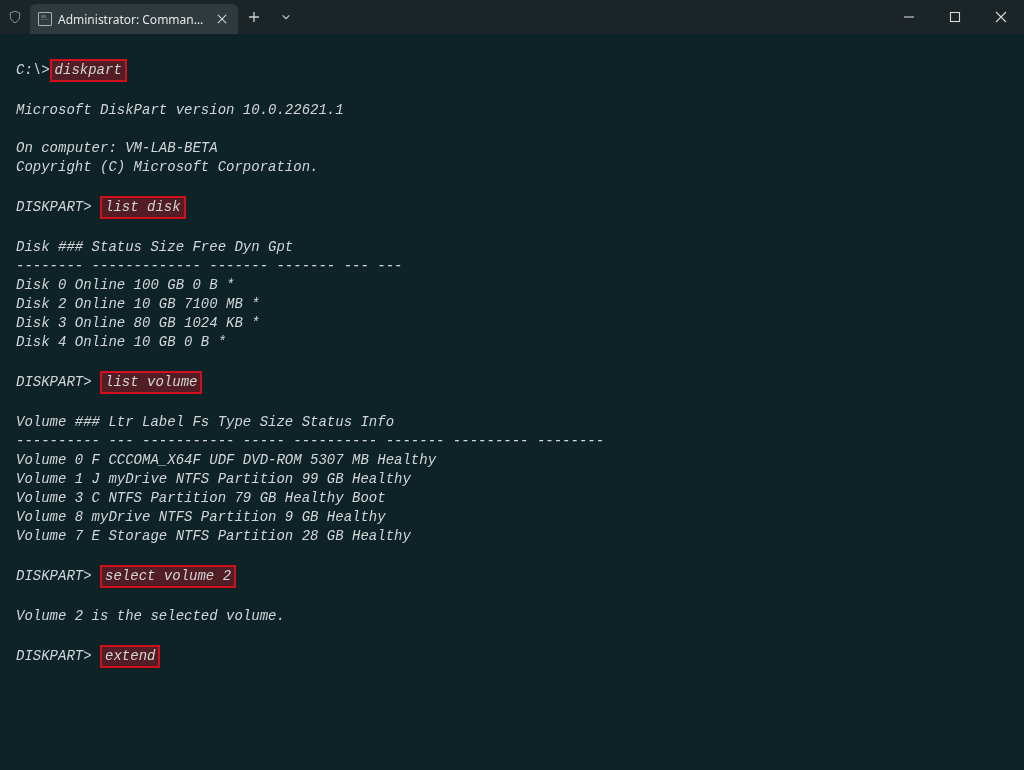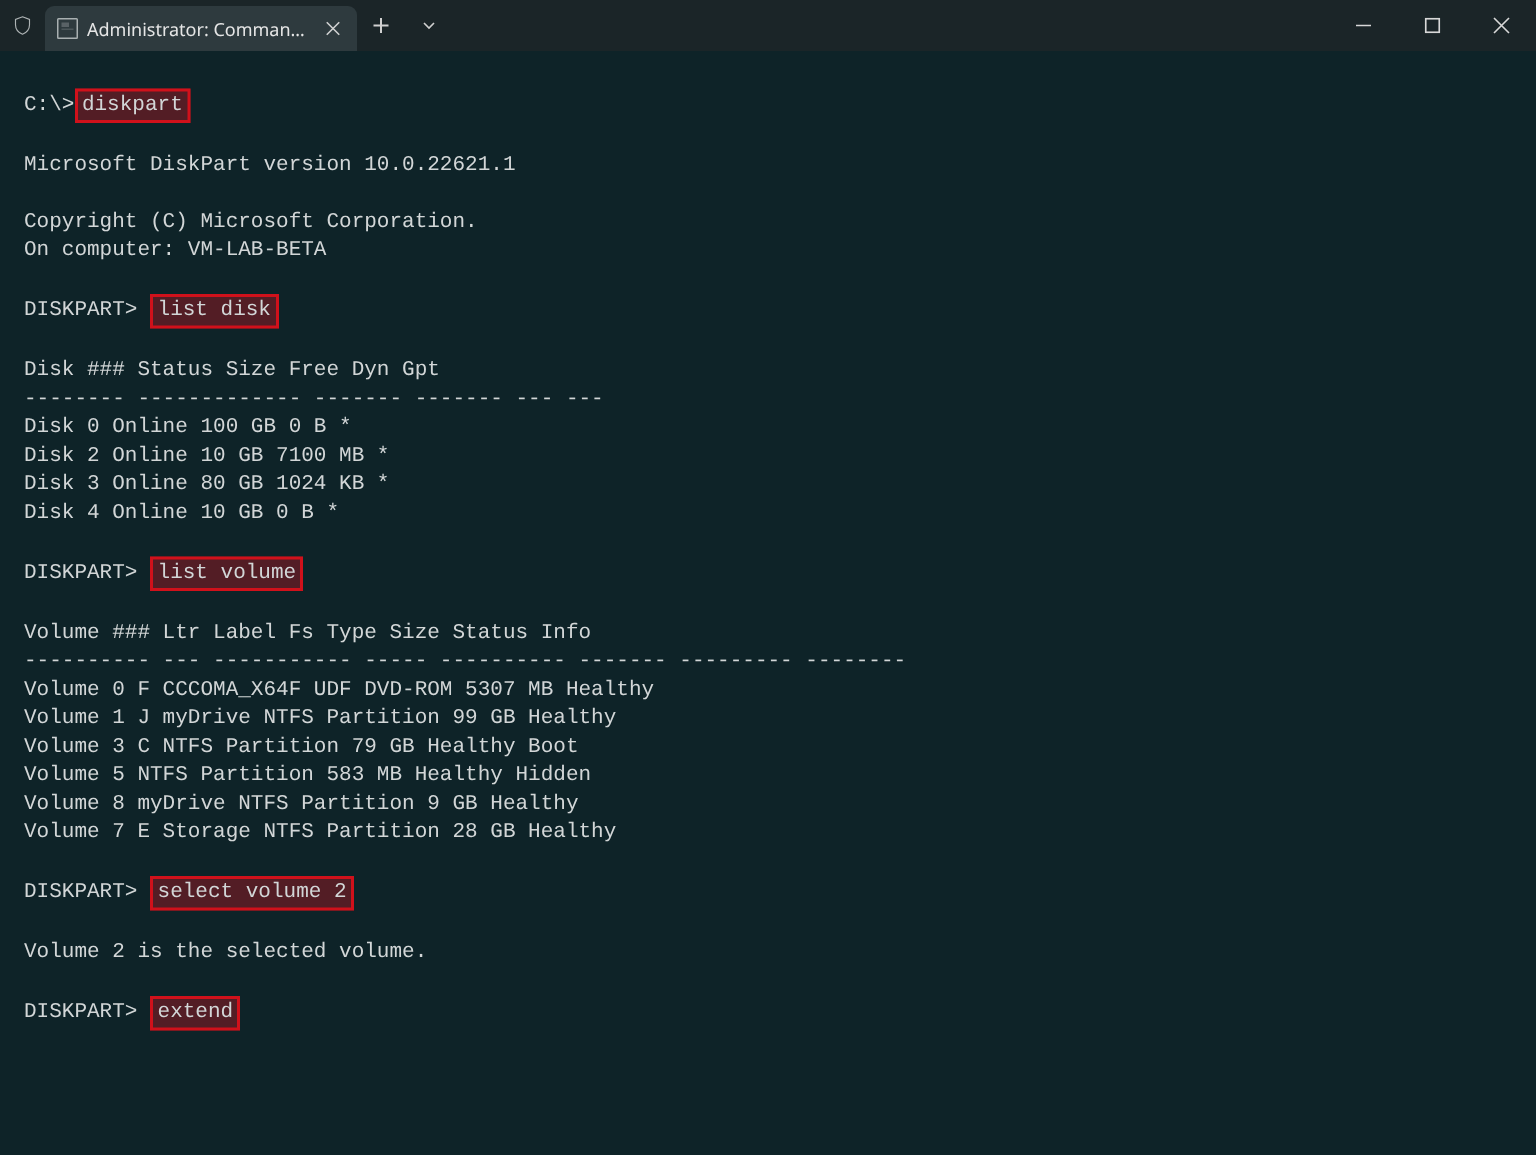--- a/index.html
+++ b/index.html
@@ -76,20 +76,21 @@
 
   
   .terminal {
     padding: 6px 2px 2px 2px;
     height: calc(100% - 34px);
     background: #0e2328;
     color: #d2d6d7;
     font-size: 14px;
     line-height: 19px;
     letter-spacing: 0;
+    font-style: italic;
   }
   .line { display: block; padding: 0 14px; }
   .blank { display:block; height:19px; }
 
   .hl {
     display:inline-block;
     border: 2.5px solid #d0111b;
     background: rgba(230, 20, 30, 0.32);
     padding: 0 3px;
     color:#d2d6d7;
@@ -144,40 +145,39 @@
     </div>
   </div>
 </div>
 
 <div class="terminal">
 <span class="blank"></span>
 <span class="line"><span>C:\&gt;</span><span class="hl">diskpart</span></span>
 <span class="blank"></span>
 <span class="line">Microsoft DiskPart version 10.0.22621.1</span>
 <span class="blank"></span>
+<span class="line">On computer: VM-LAB-BETA</span>
 <span class="line">Copyright (C) Microsoft Corporation.</span>
-<span class="line">On computer: VM-LAB-BETA</span>
 <span class="blank"></span>
 <span class="line"><span>DISKPART&gt;</span> <span class="hl">list disk</span></span>
 <span class="blank"></span>
 <span class="line">  Disk ###  Status         Size     Free     Dyn  Gpt</span>
 <span class="line">  --------  -------------  -------  -------  ---  ---</span>
 <span class="line">  Disk 0    Online          100 GB      0 B        *</span>
 <span class="line">  Disk 2    Online           10 GB  7100 MB        *</span>
 <span class="line">  Disk 3    Online           80 GB  1024 KB        *</span>
 <span class="line">  Disk 4    Online           10 GB      0 B        *</span>
 <span class="blank"></span>
 <span class="line"><span>DISKPART&gt;</span> <span class="hl">list volume</span></span>
 <span class="blank"></span>
 <span class="line">  Volume ###  Ltr  Label        Fs     Type        Size     Status     Info</span>
 <span class="line">  ----------  ---  -----------  -----  ----------  -------  ---------  --------</span>
 <span class="line">  Volume 0     F   CCCOMA_X64F  UDF    DVD-ROM     5307 MB  Healthy</span>
 <span class="line">  Volume 1     J   myDrive      NTFS   Partition     99 GB  Healthy</span>
 <span class="line">  Volume 3     C                NTFS   Partition     79 GB  Healthy    Boot</span>
-<span class="line">  Volume 5                      NTFS   Partition    583 MB  Healthy    Hidden</span>
 <span class="line">  Volume 8         myDrive      NTFS   Partition      9 GB  Healthy</span>
 <span class="line">  Volume 7     E   Storage      NTFS   Partition     28 GB  Healthy</span>
 <span class="blank"></span>
 <span class="line"><span>DISKPART&gt;</span> <span class="hl">select volume 2</span></span>
 <span class="blank"></span>
 <span class="line">Volume 2 is the selected volume.</span>
 <span class="blank"></span>
 <span class="line"><span>DISKPART&gt;</span> <span class="hl">extend</span></span>
 </div>
 

